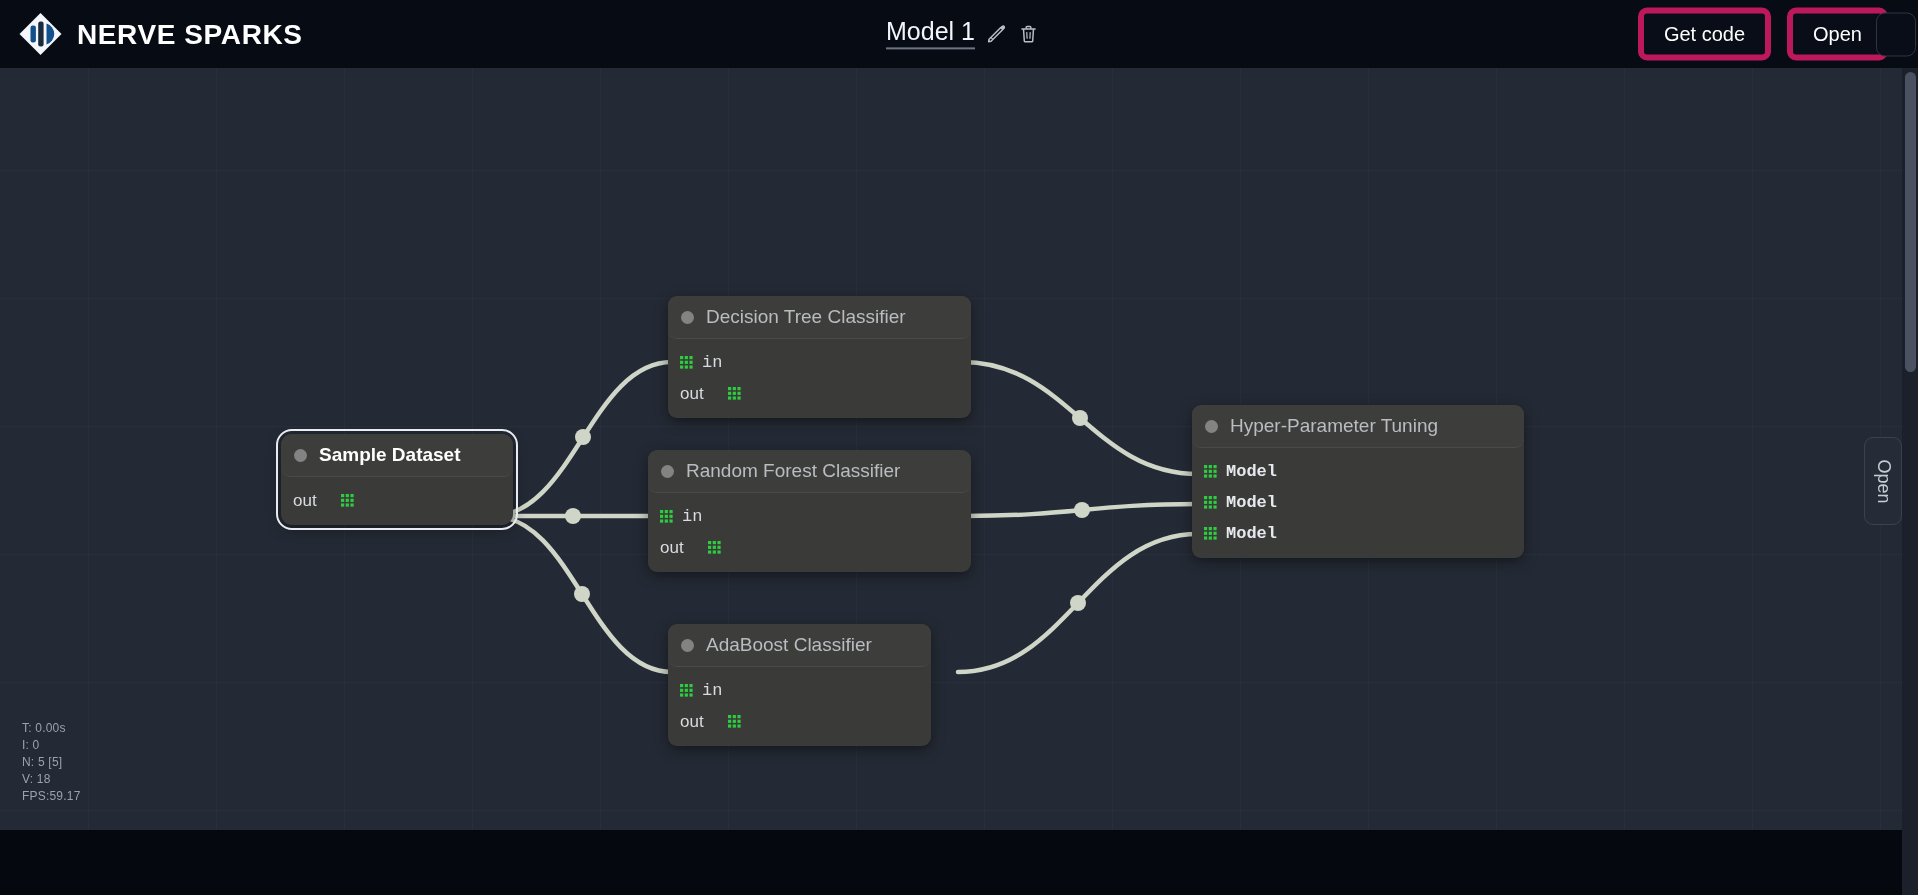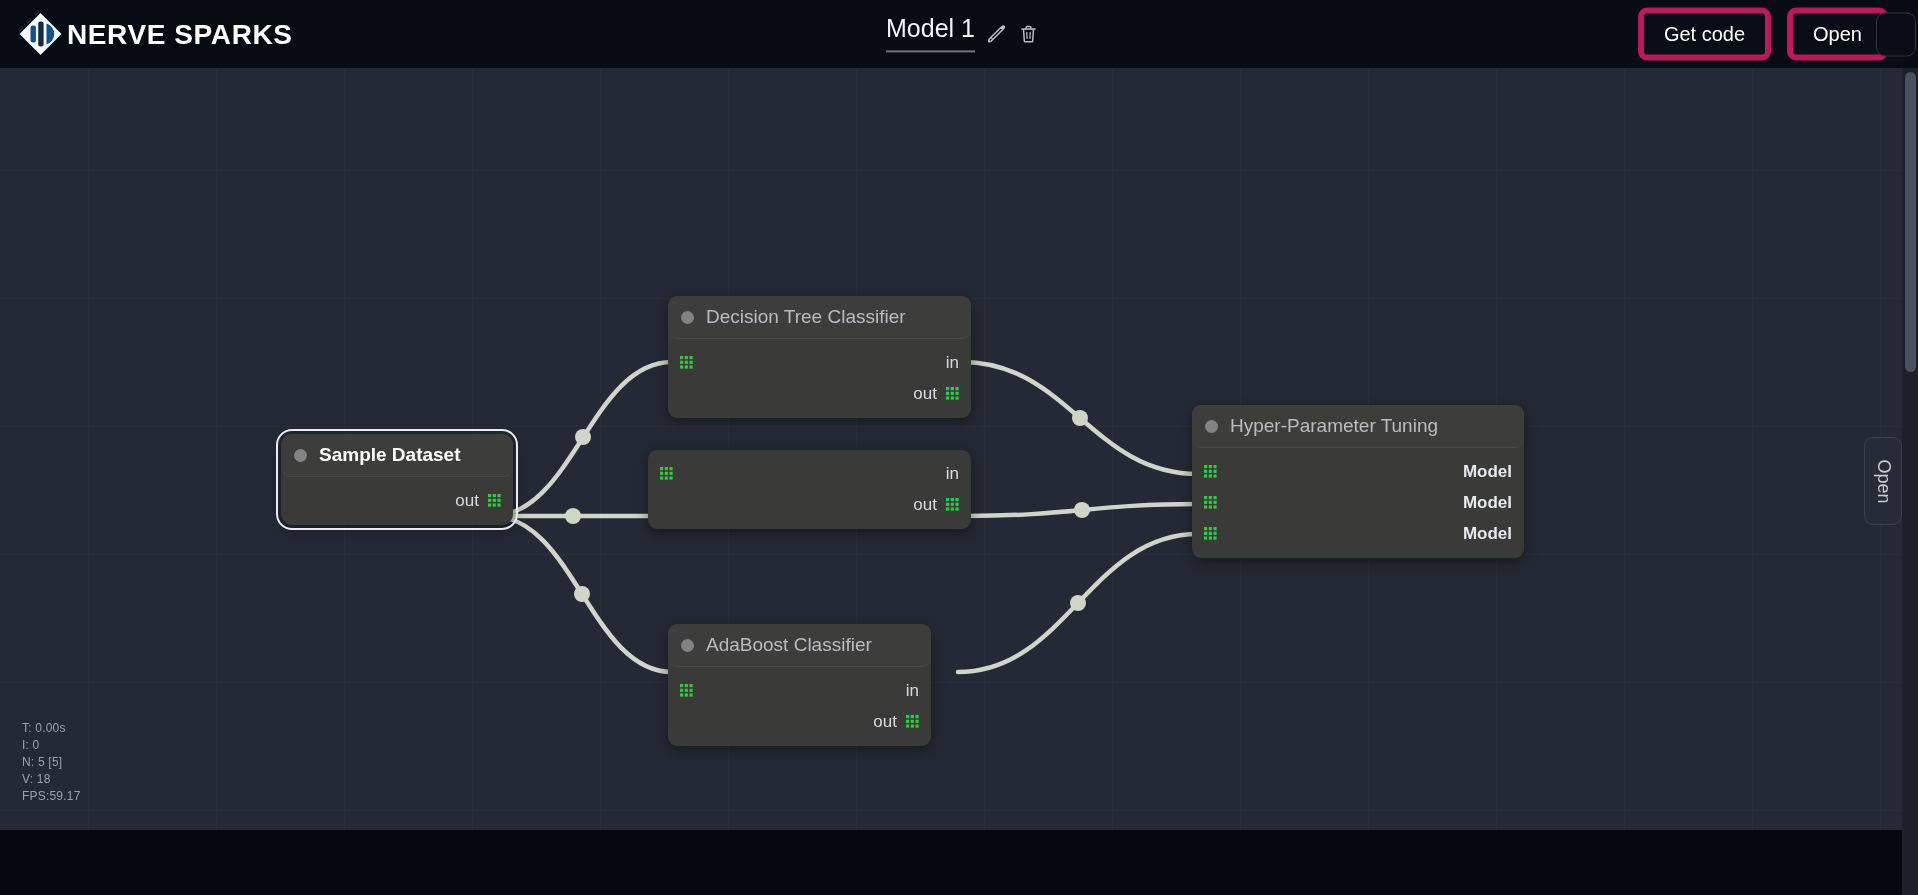--- a/index.html
+++ b/index.html
@@ -14,37 +14,37 @@
   #header {
     position: absolute; top: 0; left: 0;
     width: 1918px; height: 68px;
     background: #070b14;
     display: flex; align-items: center;
     z-index: 40;
   }
   #brand {
     position: absolute; left: 18px; top: 50%;
     transform: translateY(-50%);
-    display: flex; align-items: center; gap: 4px;
+    display: flex; align-items: center; gap: 14px;
   }
   #logo-mark { width: 45px; height: 45px; display: block; }
   #brand-name {
     color: #ffffff; font-size: 28px; font-weight: 700;
     letter-spacing: 0.6px; white-space: nowrap;
   }
 
   #doc-title-group {
     position: absolute; left: 886px; top: 50%;
     transform: translateY(-50%);
     display: flex; align-items: center; gap: 11px;
   }
   #doc-title {
     color: #f2f5fa; font-size: 25px; font-weight: 400;
     border-bottom: 2px solid #6e7582;
-    padding-bottom: 9px; line-height: 1.05;
+    padding-bottom: 3px; line-height: 1.05;
     white-space: nowrap;
   }
   .hdr-icon { width: 21px; height: 21px; display: block; cursor: pointer; }
 
   #header-actions {
     position: absolute; right: 30px; top: 50%;
     transform: translateY(-50%);
     display: flex; align-items: center; gap: 16px;
   }
   .hdr-btn {
@@ -106,22 +106,22 @@
     width: 13px; height: 13px; border-radius: 50%;
     background: #838383; flex: 0 0 auto;
   }
   .node-title { font-size: 19px; color: #b9bcc0; white-space: nowrap; }
   .node.selected .node-title { color: #ffffff; font-weight: 700; }
   .node-body { padding: 8px 0 9px; }
   .port-row {
     display: flex; align-items: center;
     height: 31px; padding: 0 12px;
   }
-  .port-row.out { justify-content: flex-end; gap: 9px; }
-  .port-row.in { justify-content: space-between; gap: 9px; }
+  .port-row.out { gap: 24px; }
+  .port-row.in { justify-content: flex-start; gap: 9px; font-family: Liberation Mono, monospace; }
   .port-label { font-size: 17px; color: #d8dbdf; white-space: nowrap; }
   .port-label.bold { font-weight: 700; color: #e6e9ed; }
   .port-grid { display: block; flex: 0 0 auto; cursor: crosshair; }
 
   
   #stats {
     position: absolute; left: 22px; top: 652px;
     font-size: 12px; line-height: 17px;
     color: #9aa1ac; letter-spacing: 0.2px;
     pointer-events: none;
@@ -272,20 +272,24 @@
               <rect x="4" y="4" width="2.7" height="2.7" fill="#2ecc40"></rect>
               <rect x="8" y="4" width="2.7" height="2.7" fill="#2ecc40"></rect>
               <rect x="0" y="8" width="2.7" height="2.7" fill="#2ecc40"></rect>
               <rect x="4" y="8" width="2.7" height="2.7" fill="#2ecc40"></rect>
               <rect x="8" y="8" width="2.7" height="2.7" fill="#2ecc40"></rect>
             </svg>
           </div>
         </div>
       </div>
       <div class="node" style="left: 648px; top: 382px; width: 323px;">
+        <div class="node-head">
+          <span class="node-dot"></span>
+          <span class="node-title">Random Forest Classifier</span>
+        </div>
         <div class="node-body">
           <div class="port-row in">
             <svg class="port-grid" viewBox="0 0 11 11" width="13" height="13">
               <rect x="0" y="0" width="2.7" height="2.7" fill="#2ecc40"></rect>
               <rect x="4" y="0" width="2.7" height="2.7" fill="#2ecc40"></rect>
               <rect x="8" y="0" width="2.7" height="2.7" fill="#2ecc40"></rect>
               <rect x="0" y="4" width="2.7" height="2.7" fill="#2ecc40"></rect>
               <rect x="4" y="4" width="2.7" height="2.7" fill="#2ecc40"></rect>
               <rect x="8" y="4" width="2.7" height="2.7" fill="#2ecc40"></rect>
               <rect x="0" y="8" width="2.7" height="2.7" fill="#2ecc40"></rect>

